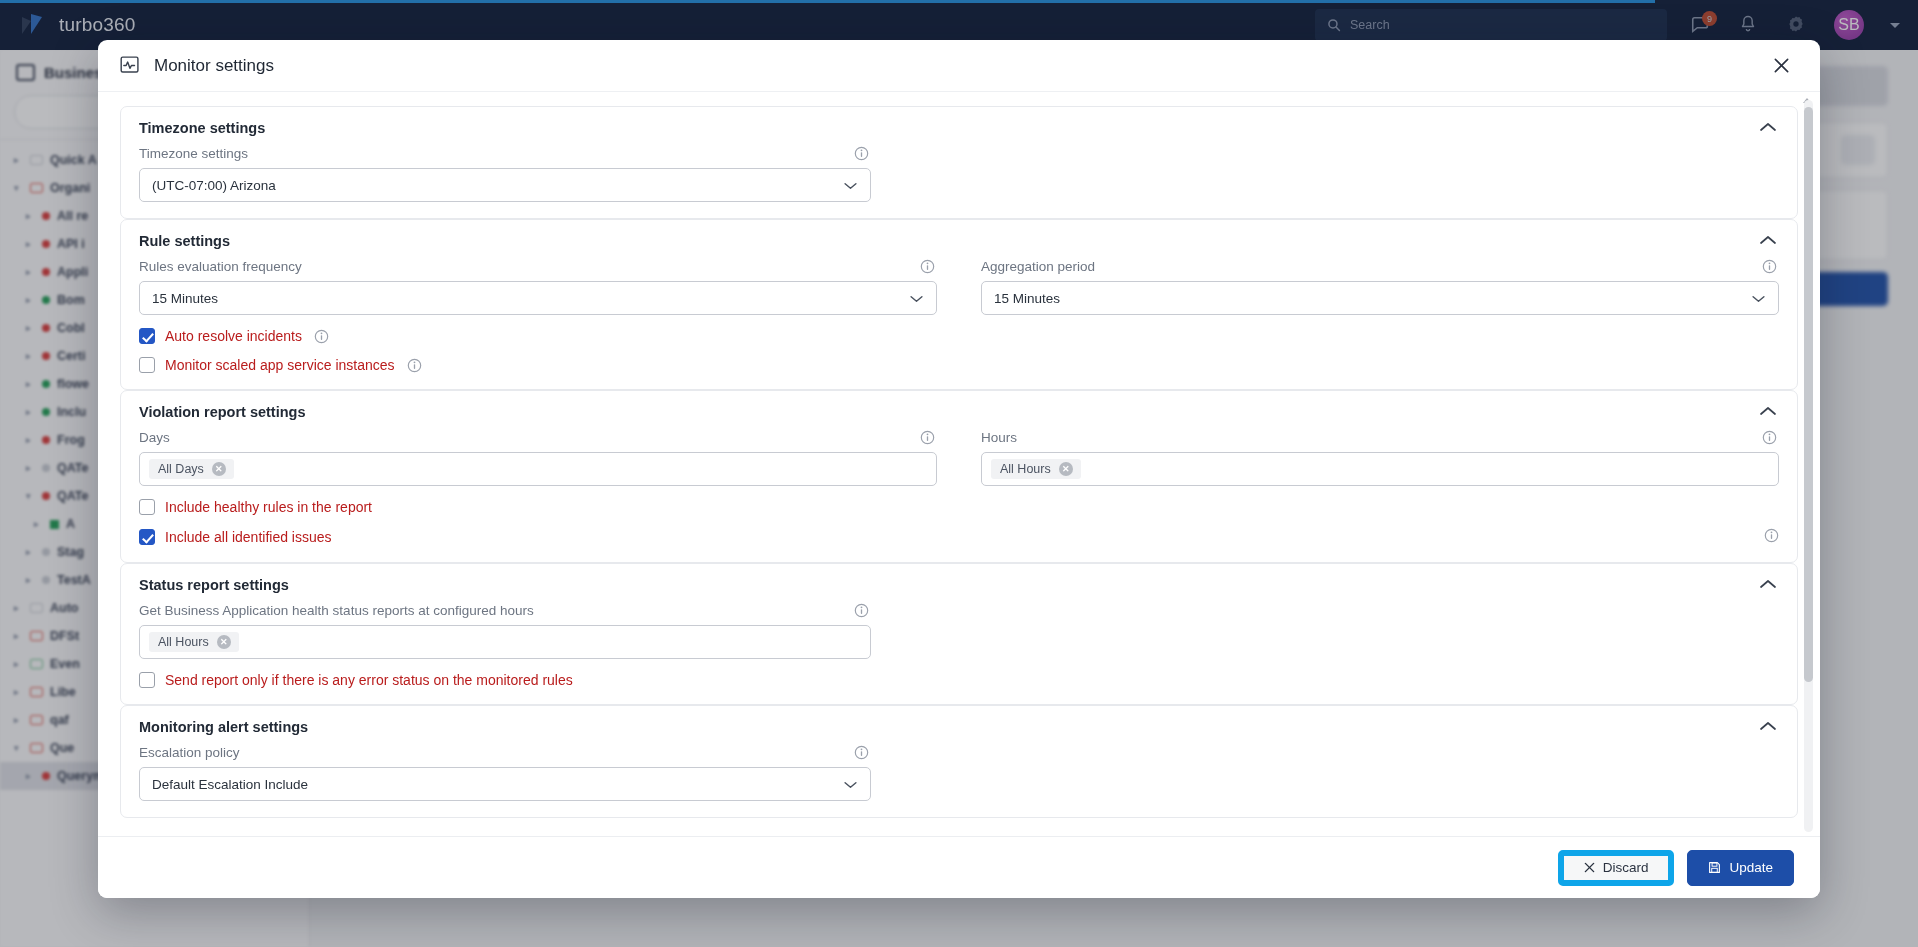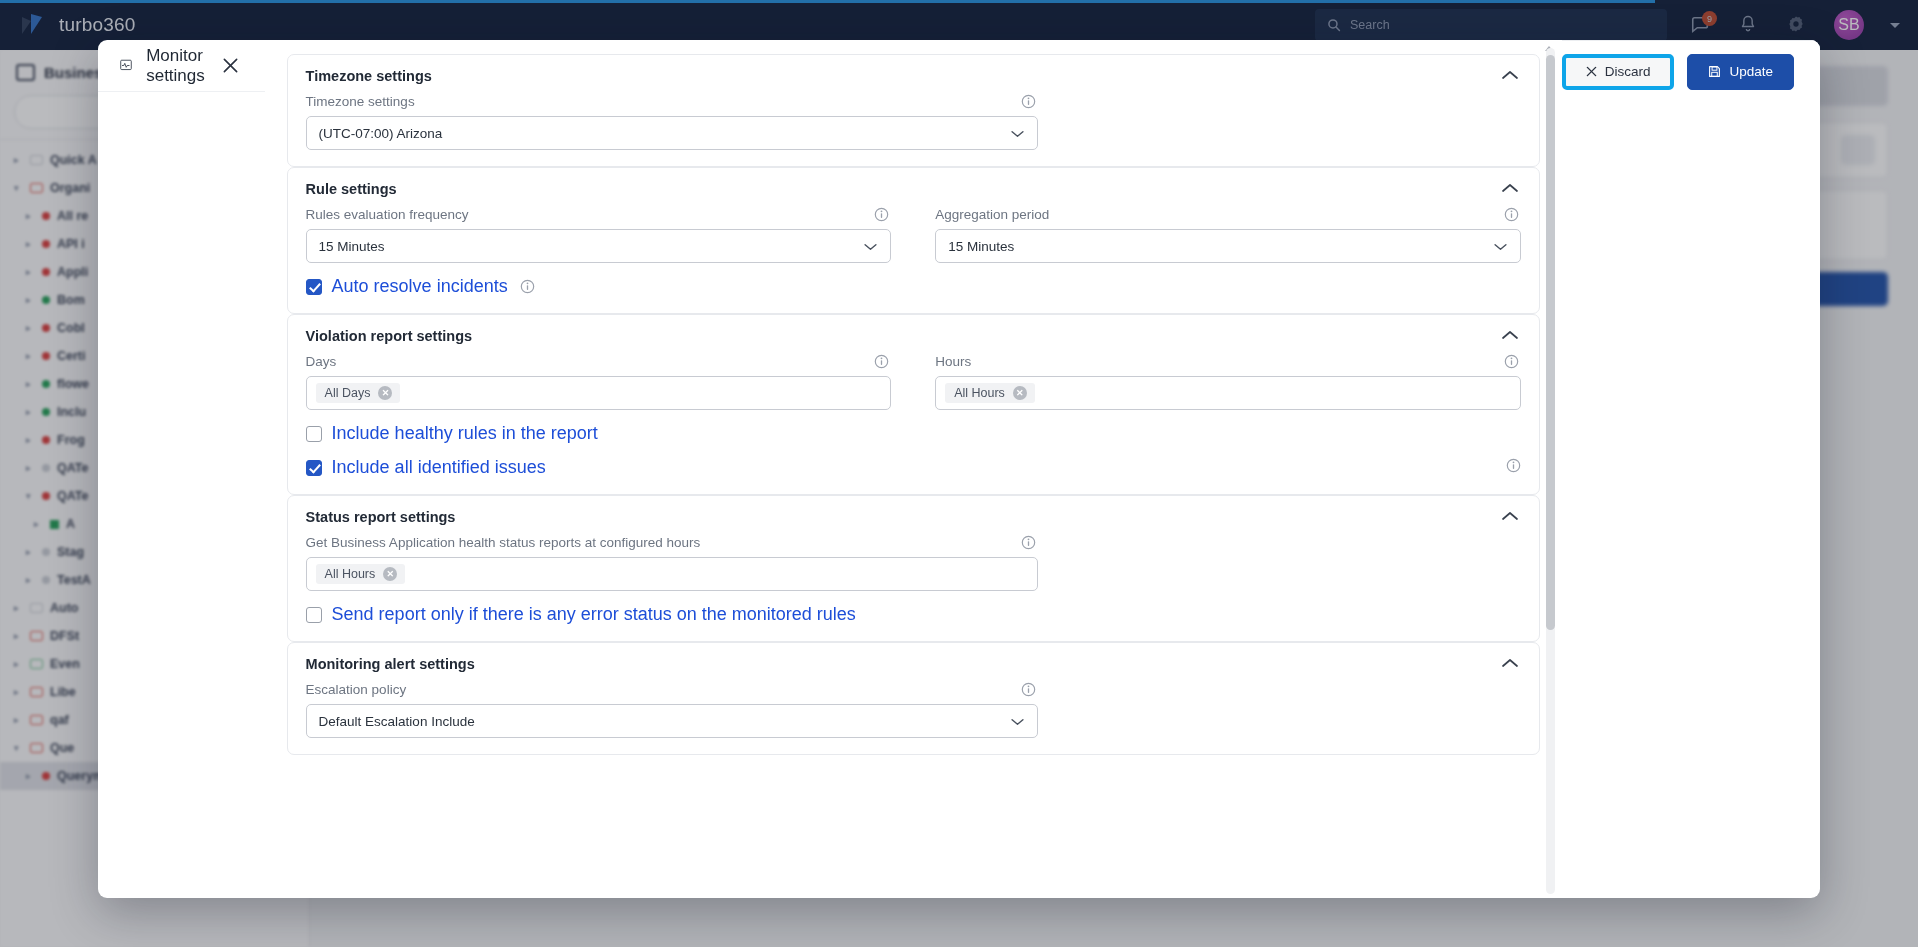--- a/index.html
+++ b/index.html
@@ -115,21 +115,21 @@
   }
 
   .scrim { position: absolute; inset: 0; background: rgba(40,44,54,.32); }
 
   
   .modal {
     position: absolute; left: 98px; top: 40px;
     width: 1722px; height: 858px;
     background: #fff; border-radius: 9px;
     box-shadow: 0 14px 48px rgba(12,18,34,.30);
-    display: flex; flex-direction: row; overflow: hidden;
+    display: flex; flex-direction: column; overflow: hidden;
   }
   .modal-head {
     height: 52px; flex: 0 0 52px;
     display: flex; align-items: center;
     padding: 0 26px 0 22px;
     border-bottom: 1px solid #eef0f3;
   }
   .mh-icon { width: 21px; height: 19px; margin-right: 13px; }
   .mh-title { font-size: 17px; color: #1f2733; font-weight: 500; }
   .mh-close { margin-left: auto; width: 26px; height: 26px; cursor: pointer;
@@ -197,21 +197,21 @@
   }
   .chip-x {
     width: 14px; height: 14px; border-radius: 50%;
     background: #b6bac1; color: #fff; font-size: 9px; line-height: 1;
     display: flex; align-items: center; justify-content: center;
     cursor: pointer; font-weight: 700;
   }
 
   .cbrow {
     display: flex; align-items: center; gap: 10px;
-    margin-top: 13px; font-size: 18px; color: #1d4ed8;
+    margin-top: 13px; font-size: 14px; color: #b91c1c;
   }
   .cbox {
     width: 16px; height: 16px; flex: 0 0 16px;
     border: 1.6px solid #9aa0aa; border-radius: 3px; background: #fff;
     cursor: pointer; position: relative;
   }
   .cbox.on { background: #2457c5; border-color: #2457c5; }
   .cbox.on::after {
     content: ""; position: absolute; left: 5px; top: 1.5px;
     width: 4px; height: 9px;
@@ -226,21 +226,21 @@
     flex: 0 0 62px; height: 62px;
     border-top: 1px solid #eceef1;
     display: flex; align-items: center; justify-content: flex-end;
     gap: 13px; padding-right: 26px; background: #fff;
   }
   .btn {
     height: 36px; border-radius: 5px; font-size: 13.5px;
     display: inline-flex; align-items: center; justify-content: center;
     gap: 8px; cursor: pointer; padding: 0 20px; font-weight: 500;
   }
-  .btn-secondary { background: #f6f7f8; border: 4px solid #0ea5e9; color: #2b3240; min-width: 108px; }
+  .btn-secondary { background: #f6f7f8; border: 6px solid #0ea5e9; color: #2b3240; min-width: 108px; }
   .btn-primary { background: #1d4ea8; color: #fff; border: 1px solid #1d4ea8; min-width: 104px; }
 </style>
 </head>
 <body>
 
 <div id="app-bg">
 
   <div class="bg-body"></div>
 
   <div class="sidebar">
@@ -518,20 +518,29 @@
           </div>
           <div class="cbrow">
             <span class="cbox on"></span>
             <span class="cb-label">Auto resolve incidents</span>
             <svg class="info-i" viewBox="0 0 16 16">
               <circle cx="8" cy="8" r="6.6" fill="none" stroke="#9aa0ab" stroke-width="1.25"></circle>
               <circle cx="8" cy="4.6" r=".95" fill="#9aa0ab"></circle>
               <rect x="7.3" y="6.6" width="1.4" height="5" rx=".6" fill="#9aa0ab"></rect>
             </svg>
           </div>
+          <div class="cbrow">
+            <span class="cbox "></span>
+            <span class="cb-label">Monitor scaled app service instances</span>
+            <svg class="info-i" viewBox="0 0 16 16">
+              <circle cx="8" cy="8" r="6.6" fill="none" stroke="#9aa0ab" stroke-width="1.25"></circle>
+              <circle cx="8" cy="4.6" r=".95" fill="#9aa0ab"></circle>
+              <rect x="7.3" y="6.6" width="1.4" height="5" rx=".6" fill="#9aa0ab"></rect>
+            </svg>
+          </div>
         </div>
         <div class="section">
           <div class="sec-head">
             <span class="sec-title">Violation report settings</span>
             <svg class="chev-up" viewBox="0 0 22 14">
               <polyline points="4,10 11,4 18,10" fill="none" stroke="#39414e" stroke-width="1.7" stroke-linecap="round" stroke-linejoin="round"></polyline>
             </svg>
           </div>
           <div class="grid2">
             <div class="col">

